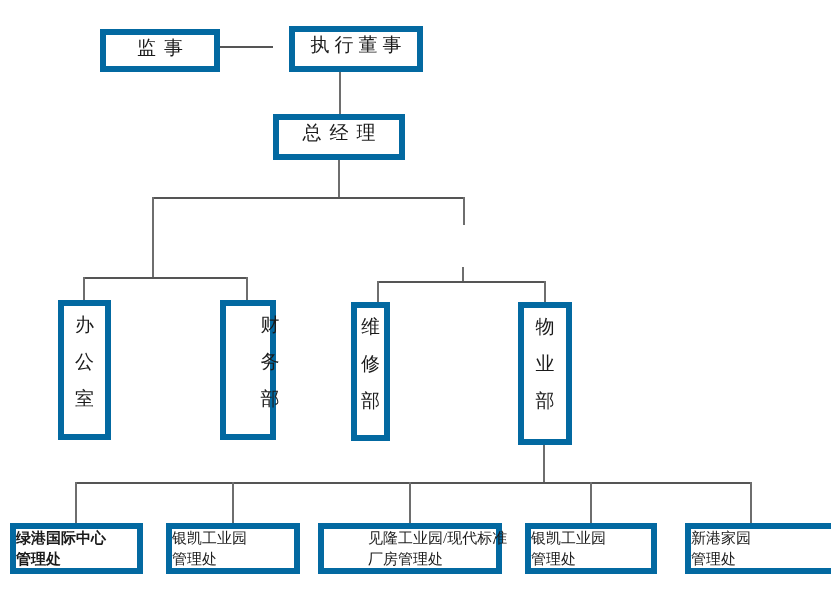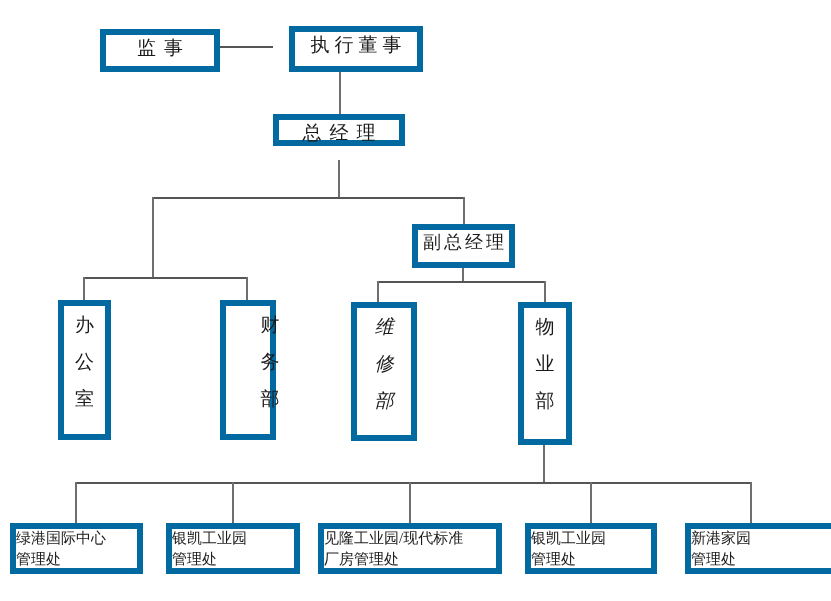--- a/index.html
+++ b/index.html
@@ -79,50 +79,47 @@
   <div class="line line-v" style="left:590px; top:482px; height:41px;"></div>
   <div class="line line-v" style="left:750px; top:482px; height:41px;"></div>
 
   <div class="node node-h" style="left:100px; top:29px; width:120px; height:43px;">
     <span class="label ls-wide">监事</span>
   </div>
   <div class="node node-h" style="left:273px; top:26px; width:134px; height:46px;margin-left:16px;">
     <span class="label ls-mid">执行董事</span>
   </div>
 
-  <div class="node node-h" style="left:273px; top:114px; width:132px; height:32px;">
+  <div class="node node-h" style="left:273px; top:114px; width:132px; height:46px;">
     <span class="label ls-wide">总经理</span>
   </div>
 
-  <div class="node node-h" style="left:412px; top:224px; width:103px; height:44px;">
-    <span class="label" style="font-size:18px; letter-spacing:3px; margin-right:-3px;">副总经理</span>
-  </div>
 
   <div class="node node-v" style="left:58px; top:300px; width:53px; height:140px;">
     <span class="label">办公室</span>
   </div>
   <div class="node node-v" style="left:220px; top:300px; width:54px; height:140px;padding-left:44px;">
     <span class="label">财务部</span>
   </div>
-  <div class="node node-v" style="left:351px; top:302px; width:66px; height:139px;font-style:italic;">
+  <div class="node node-v" style="left:351px; top:302px; width:39px; height:139px;">
     <span class="label">维修部</span>
   </div>
   <div class="node node-v" style="left:518px; top:302px; width:54px; height:143px;">
     <span class="label">物业部</span>
   </div>
 
-  <div class="node node-2l" style="left:10px; top:523px; width:133px; height:51px;">
+  <div class="node node-2l" style="left:10px; top:523px; width:133px; height:51px;font-weight:bold;">
     <span class="label-line">绿港国际中心</span>
     <span class="label-line">管理处</span>
   </div>
   <div class="node node-2l" style="left:166px; top:523px; width:134px; height:51px;">
     <span class="label-line">银凯工业园</span>
     <span class="label-line">管理处</span>
   </div>
-  <div class="node node-2l" style="left:318px; top:523px; width:184px; height:51px;">
+  <div class="node node-2l" style="left:318px; top:523px; width:184px; height:51px;padding-left:44px;">
     <span class="label-line">见隆工业园/现代标准</span>
     <span class="label-line">厂房管理处</span>
   </div>
   <div class="node node-2l" style="left:525px; top:523px; width:132px; height:51px;">
     <span class="label-line">银凯工业园</span>
     <span class="label-line">管理处</span>
   </div>
   <div class="node node-2l" style="left:685px; top:523px; width:152px; height:51px;">
     <span class="label-line">新港家园</span>
     <span class="label-line">管理处</span>

